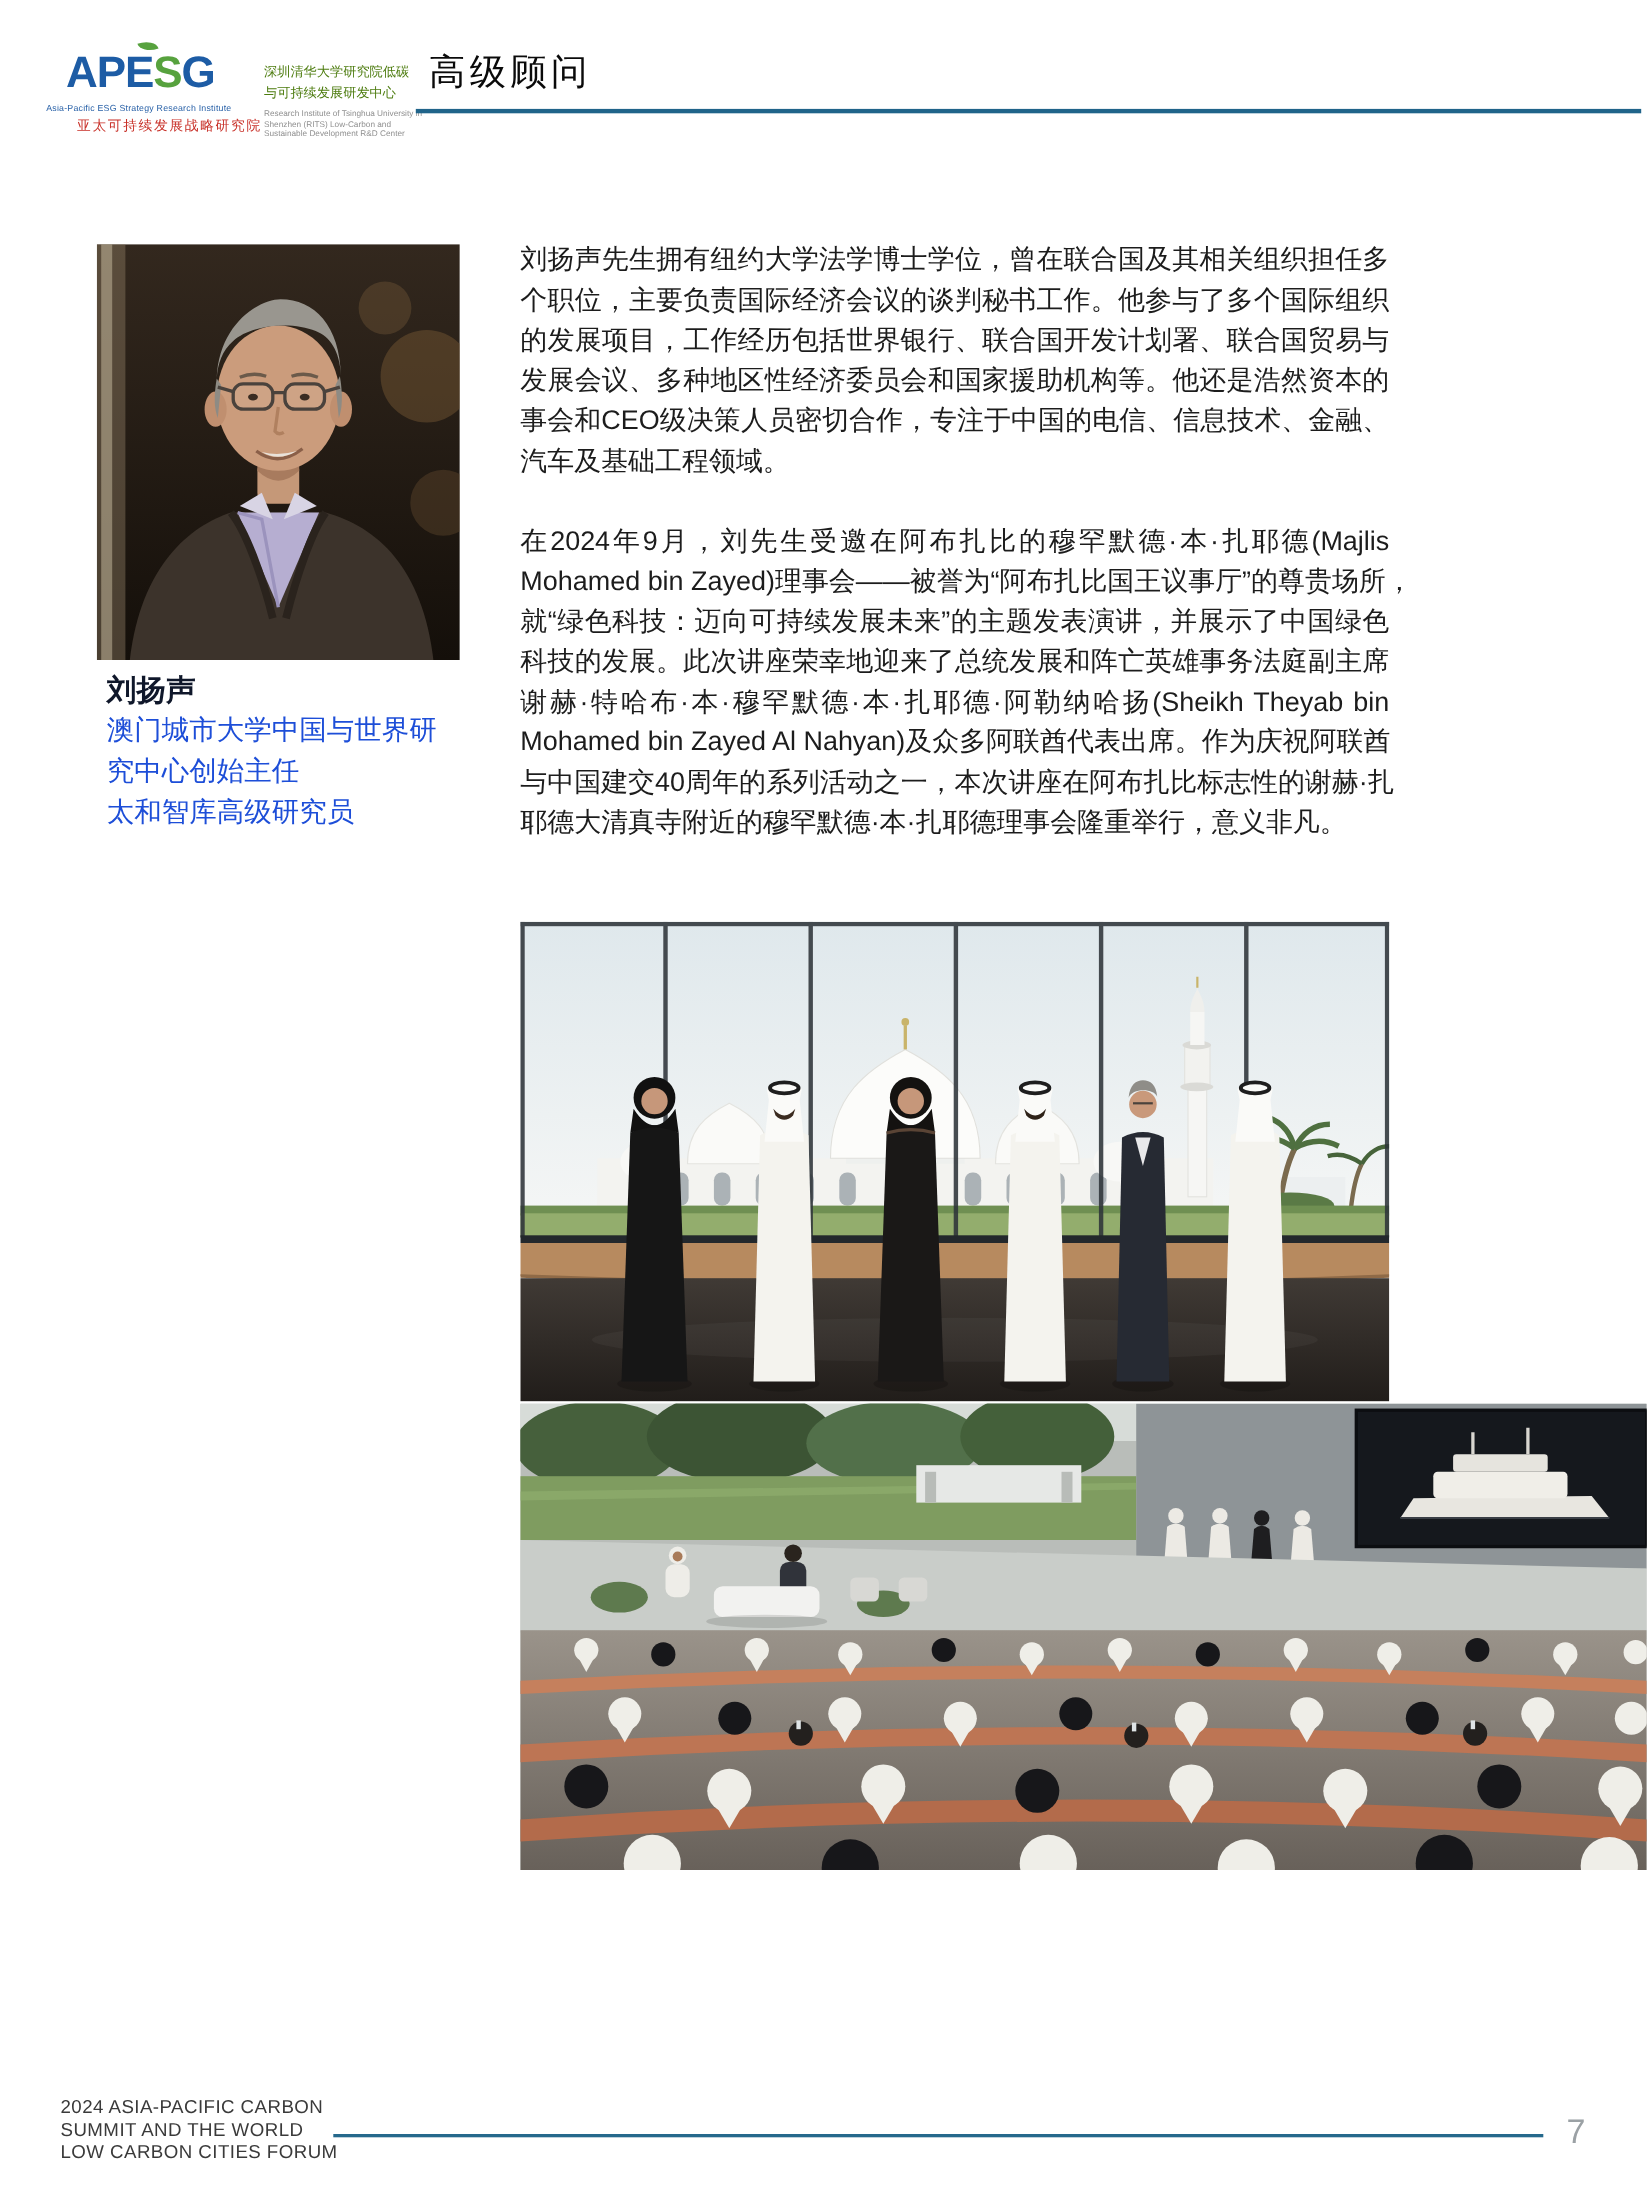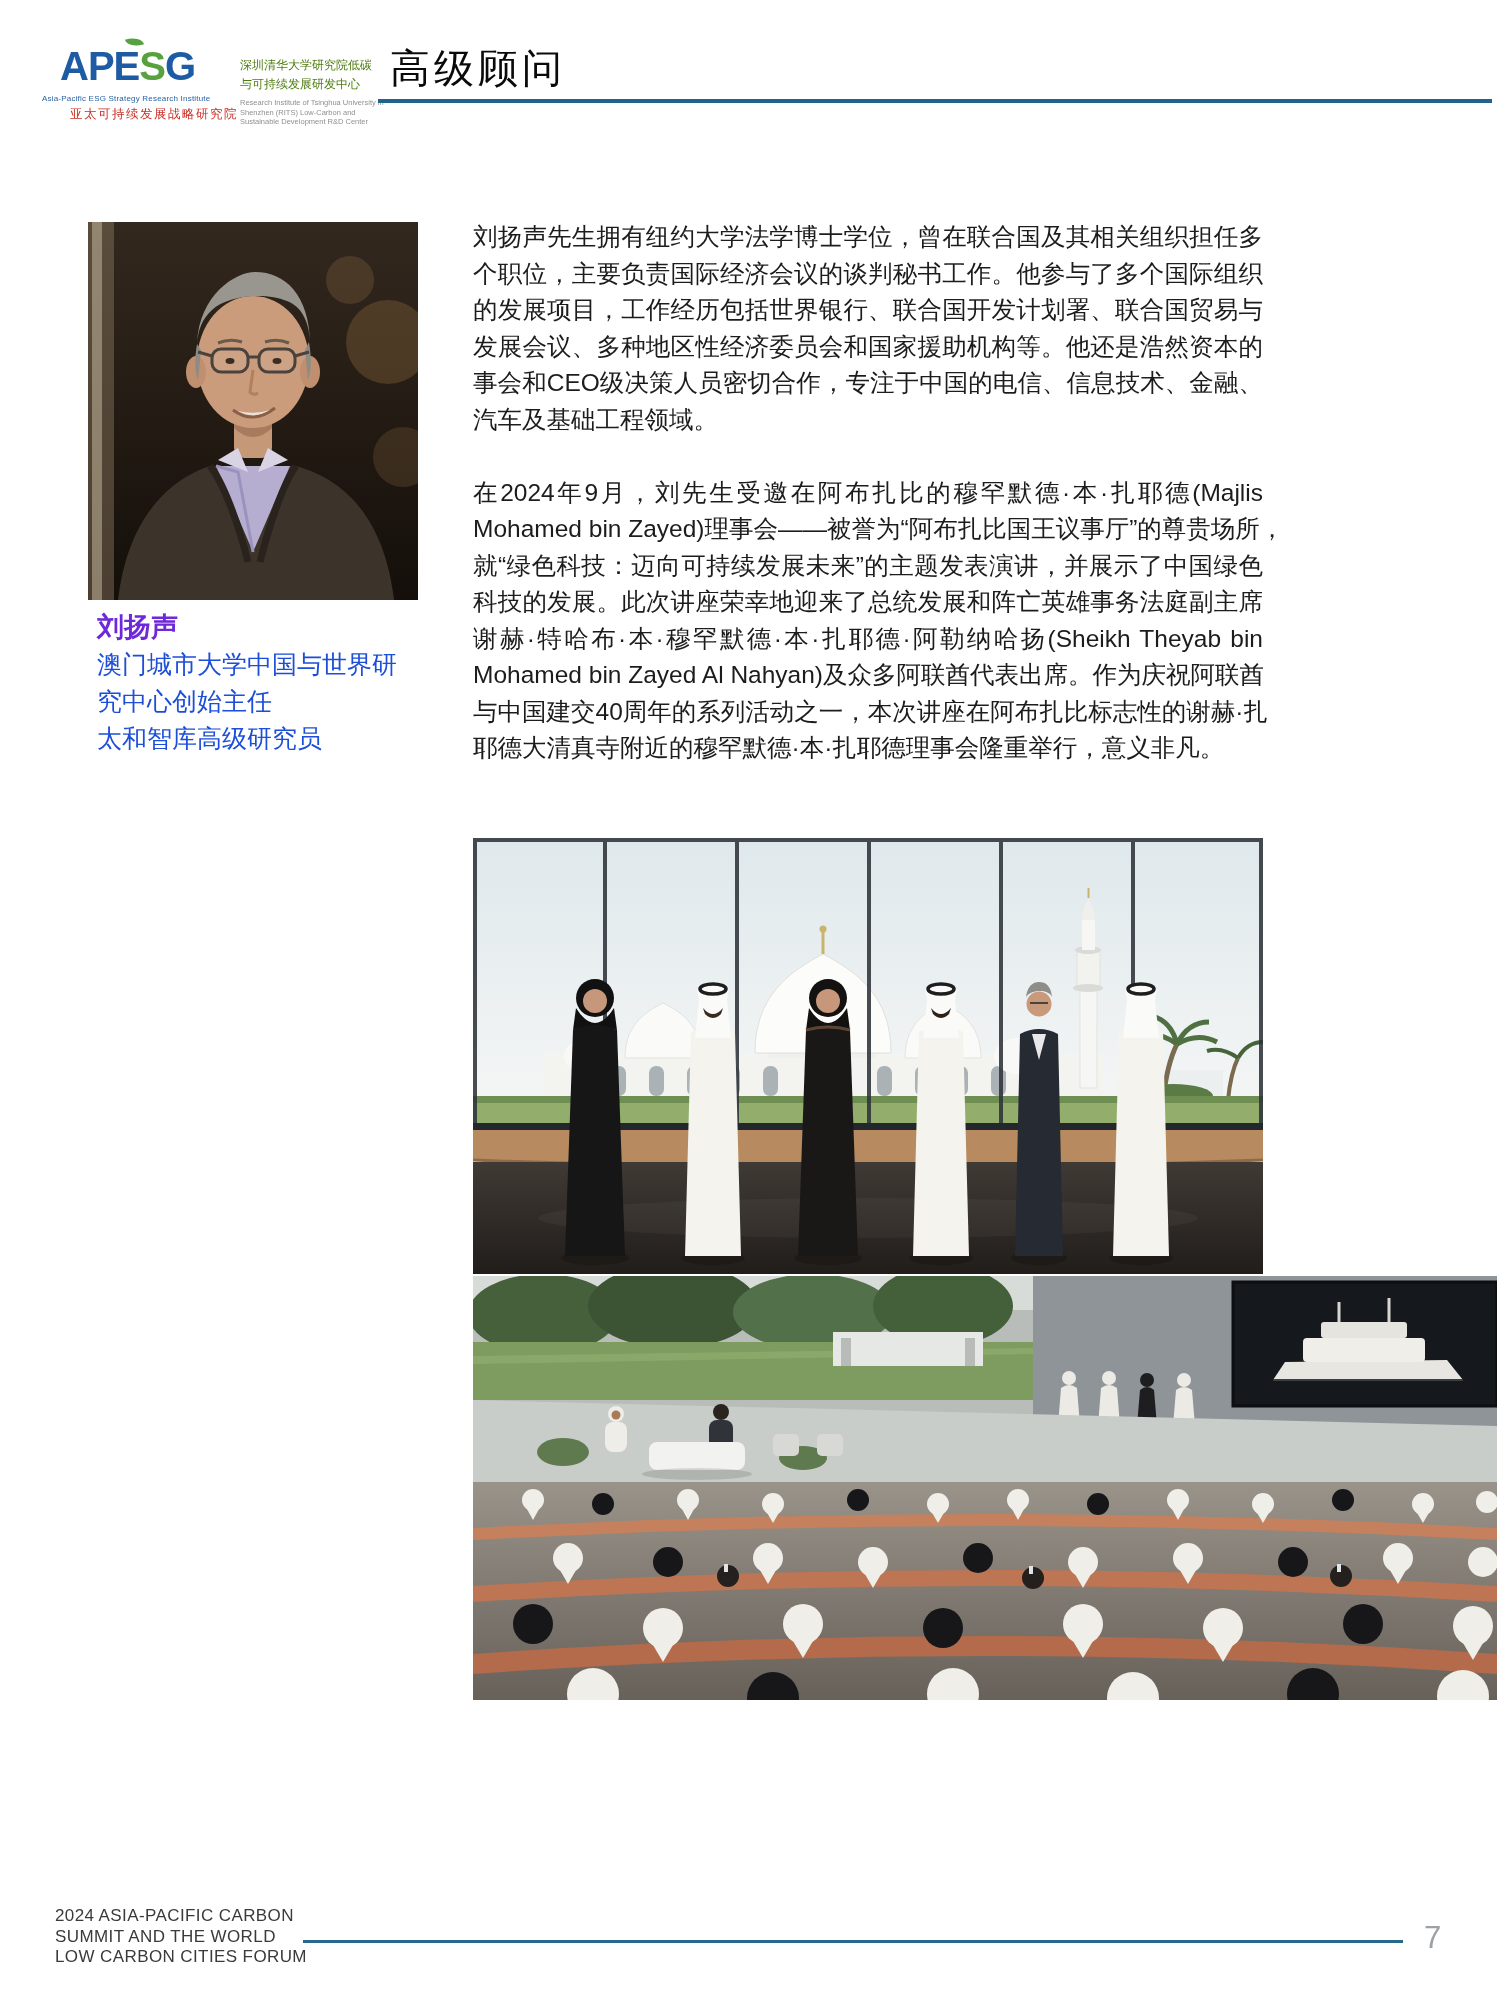--- a/index.html
+++ b/index.html
@@ -17,27 +17,27 @@
   .c-green{color:#57a23e;}
   .leaf{position:absolute;left:66px;top:-9px;width:17px;height:10px;background:#57a23e;
         border-radius:0 100% 0 100%;transform:rotate(-18deg);}
   .brand-en{left:42px;top:94px;font-size:8px;color:#2a62a8;letter-spacing:.2px;white-space:nowrap;}
   .brand-cn{left:70px;top:106px;font-size:12.5px;color:#c83028;letter-spacing:1.5px;white-space:nowrap;}
 
   .inst{left:240px;top:56px;}
   .inst-cn{font-size:12px;line-height:19px;color:#4d7c0f;white-space:nowrap;}
   .inst-en{font-size:7.5px;line-height:9.5px;color:#909090;margin-top:4px;white-space:nowrap;}
 
-  .page-title{left:390px;top:48px;font-size:40px;font-weight:500;color:#0a0a0a;
+  .page-title{left:390px;top:48px;font-size:33px;font-weight:500;color:#0a0a0a;
               letter-spacing:4px;line-height:1;white-space:nowrap;}
   .title-rule{left:378px;top:99px;width:1114px;height:4px;background:#20648a;}
 
   
   .portrait{left:88px;top:222px;width:330px;height:378px;display:block;}
-  .prof-name{left:97px;top:610px;font-size:27px;font-weight:bold;color:#6d28d9;line-height:34px;}
+  .prof-name{left:97px;top:610px;font-size:27px;font-weight:bold;color:#0f172a;line-height:34px;}
   .prof-titles{left:97px;top:646px;font-size:25px;line-height:37px;color:#1d4ed8;white-space:nowrap;}
 
   
   .bio{left:473px;top:219px;width:790px;font-size:24.5px;line-height:36.5px;color:#1c1c1c;}
   .bio-line{text-align:justify;text-align-last:justify;white-space:nowrap;}
   .bio-line.last{text-align-last:left;}
   .para-gap{height:36.5px;}
 
   
   .photo1{left:473px;top:838px;width:790px;height:436px;display:block;}

